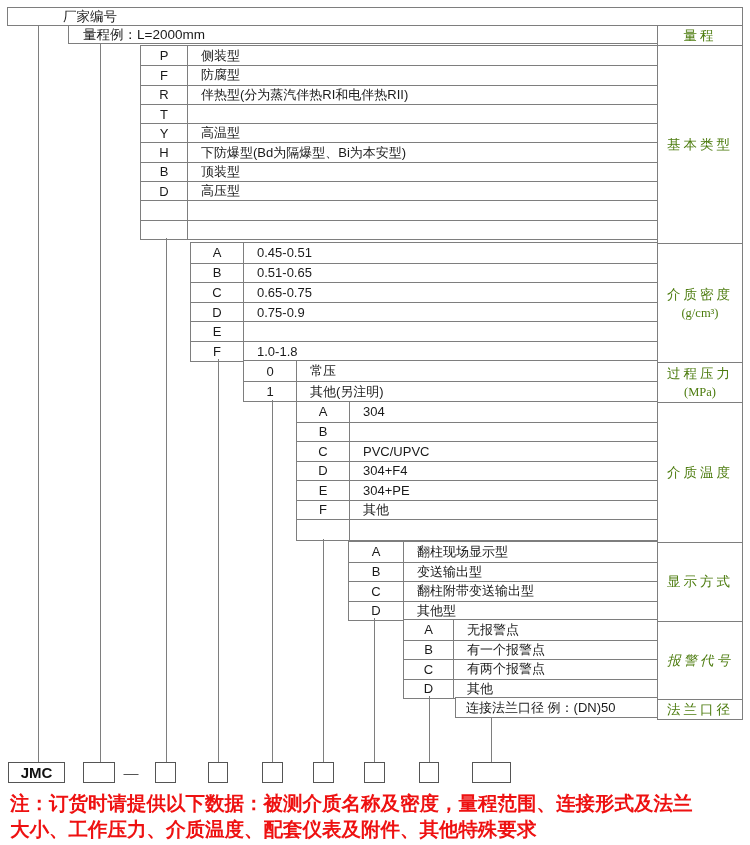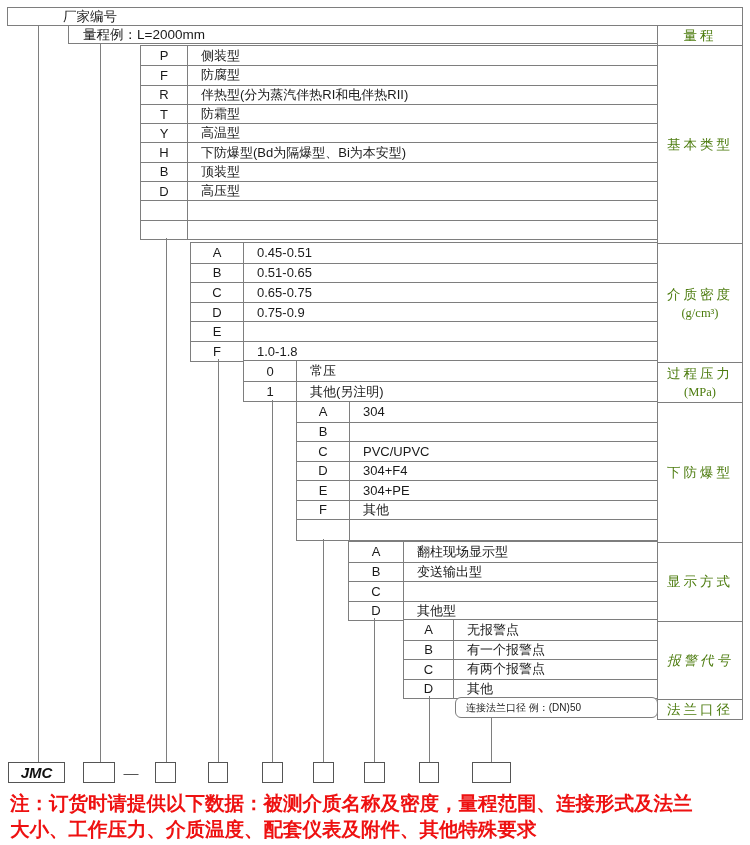--- a/index.html
+++ b/index.html
@@ -17,28 +17,28 @@
   .desc{flex:1;display:flex;align-items:center;padding-left:13px;font-size:13px;white-space:nowrap;overflow:hidden;}
   .labelcol{position:absolute;left:657px;top:25px;width:86px;border:1px solid #7e7e7e;
             box-sizing:border-box;background:#fff;}
   .lcell{display:flex;flex-direction:column;align-items:center;justify-content:center;
          box-sizing:border-box;font-family:"Liberation Serif",serif;font-size:13.5px;
          letter-spacing:3px;color:#4d7c0f;}
   .lcell + .lcell{border-top:1px solid #7e7e7e;}
   .lcell .unit{letter-spacing:0;font-size:12.5px;margin-top:2px;}
   .vline{position:absolute;width:1px;background:#7e7e7e;}
   .bbox{position:absolute;top:762px;height:21px;border:1.5px solid #555555;
-        box-sizing:border-box;background:#fff;font-style:italic;}
+        box-sizing:border-box;background:#fff;}
   .jmc{display:flex;align-items:center;justify-content:center;font-weight:bold;font-size:15px;color:#111;}
   .dash{position:absolute;top:762px;height:21px;display:flex;align-items:center;justify-content:center;
         color:#555;font-size:15px;}
   .note{position:absolute;left:10px;top:790px;width:740px;color:#ee1111;font-weight:bold;
         font-size:19.5px;line-height:26px;}
   .note div{white-space:nowrap;}
-  .flangerow{display:flex;align-items:center;padding-left:10px;font-size:10px;white-space:nowrap;border-radius:6px;}
+  .flangerow{display:flex;align-items:center;padding-left:10px;font-size:13px;white-space:nowrap;}
 </style>
 </head>
 <body>
 
 <div id="canvas">
 
   <div class="box mfr" style="left:7px;top:7px;width:736px;height:19px;">
     <span>厂家编号</span>
   </div>
 
@@ -55,21 +55,21 @@
     </div>
     <div class="lcell" style="height:119px;">
       <span>介质密度</span>
       <span class="unit">(g/cm³)</span>
     </div>
     <div class="lcell" style="height:40px;">
       <span>过程压力</span>
       <span class="unit">(MPa)</span>
     </div>
     <div class="lcell" style="height:140px;">
-      <span>下防爆型</span>
+      <span>介质温度</span>
     </div>
     <div class="lcell" style="height:79px;">
       <span>显示方式</span>
     </div>
     <div class="lcell" style="height:78px;font-style:italic;">
       <span>报警代号</span>
     </div>
     <div class="lcell" style="height:20px;">
       <span>法兰口径</span>
     </div>
@@ -83,21 +83,20 @@
     <div class="row" style="height:19.3px">
         <div class="code" style="width:47px">F</div>
         <div class="desc">防腐型</div>
       </div>
     <div class="row" style="height:19.3px">
         <div class="code" style="width:47px">R</div>
         <div class="desc">伴热型(分为蒸汽伴热RI和电伴热RII)</div>
       </div>
     <div class="row" style="height:19.3px">
         <div class="code" style="width:47px">T</div>
-        <div class="desc">防霜型</div>
       </div>
     <div class="row" style="height:19.3px">
         <div class="code" style="width:47px">Y</div>
         <div class="desc">高温型</div>
       </div>
     <div class="row" style="height:19.3px">
         <div class="code" style="width:47px">H</div>
         <div class="desc">下防爆型(Bd为隔爆型、Bi为本安型)</div>
       </div>
     <div class="row" style="height:19.3px">
@@ -189,20 +188,21 @@
     <div class="row" style="height:19.5px">
         <div class="code" style="width:55px">A</div>
         <div class="desc">翻柱现场显示型</div>
       </div>
     <div class="row" style="height:19.5px">
         <div class="code" style="width:55px">B</div>
         <div class="desc">变送输出型</div>
       </div>
     <div class="row" style="height:19.5px">
         <div class="code" style="width:55px">C</div>
+        <div class="desc">翻柱附带变送输出型</div>
       </div>
     <div class="row" style="height:19.5px">
         <div class="code" style="width:55px">D</div>
         <div class="desc">其他型</div>
       </div>
   </div>
 
   <div class="tbl" style="left:403px;top:619px;width:255px;">
     <div class="row" style="height:19.5px">
         <div class="code" style="width:50px">A</div>

